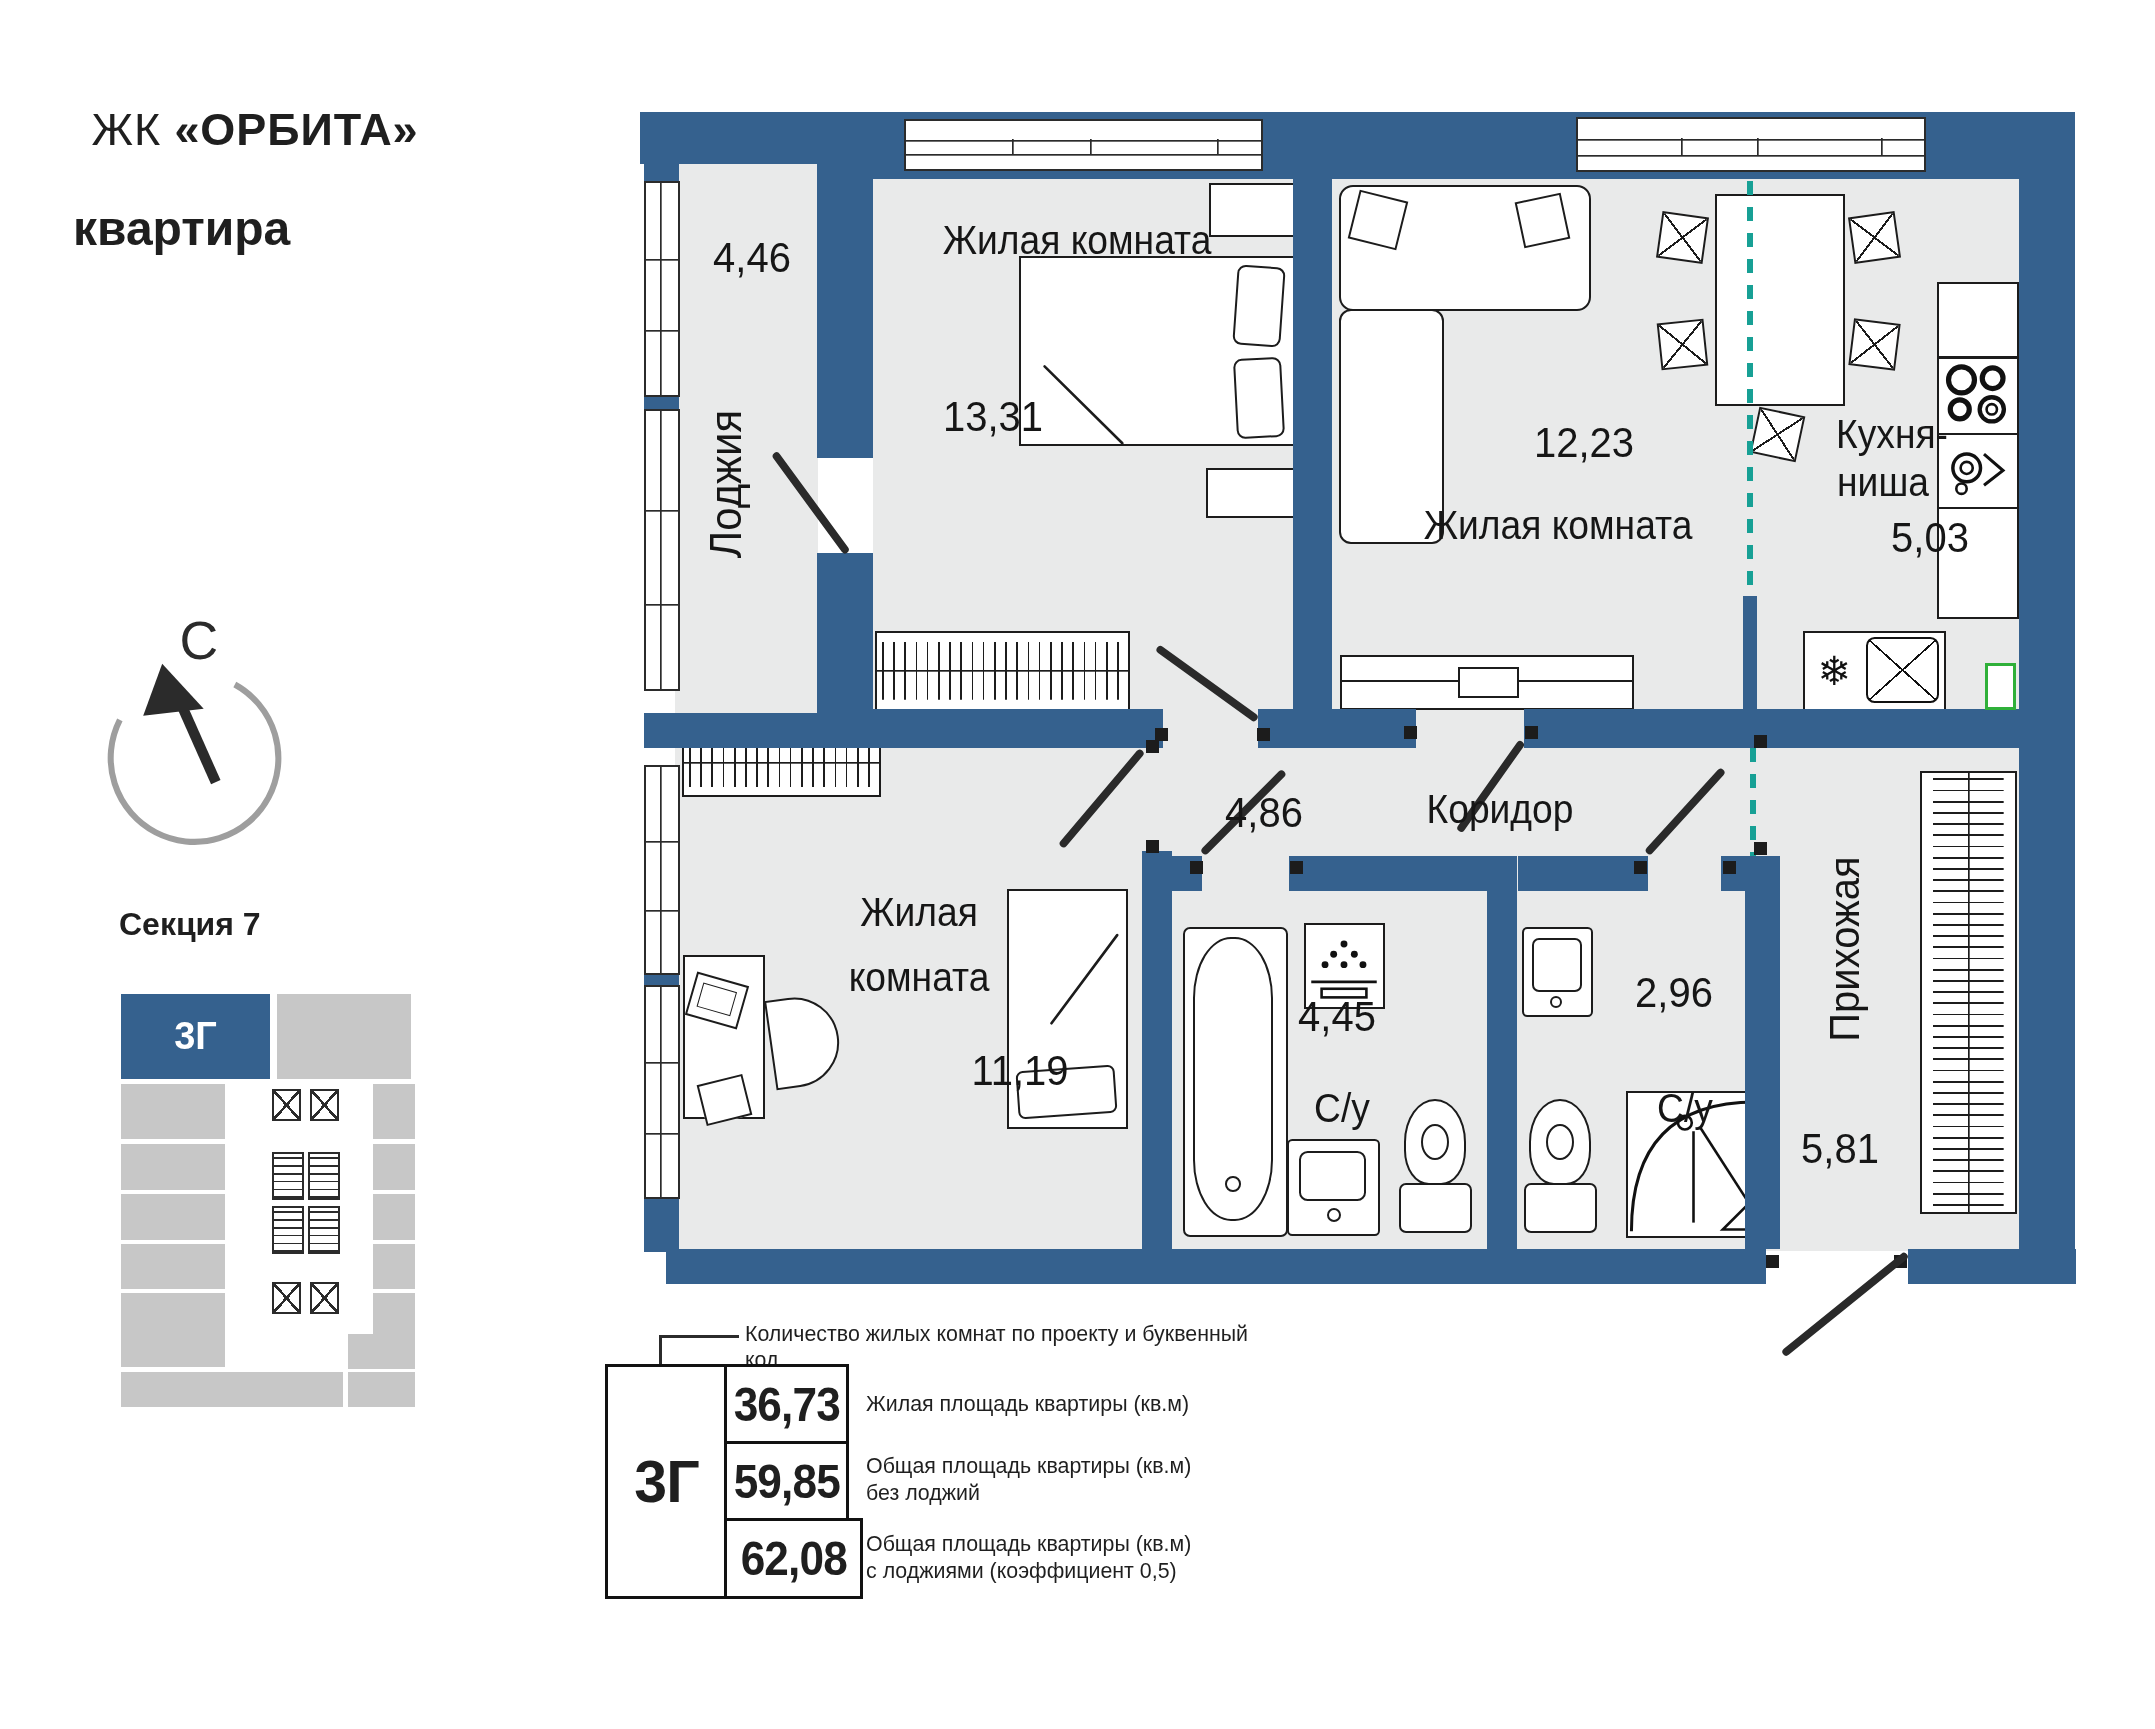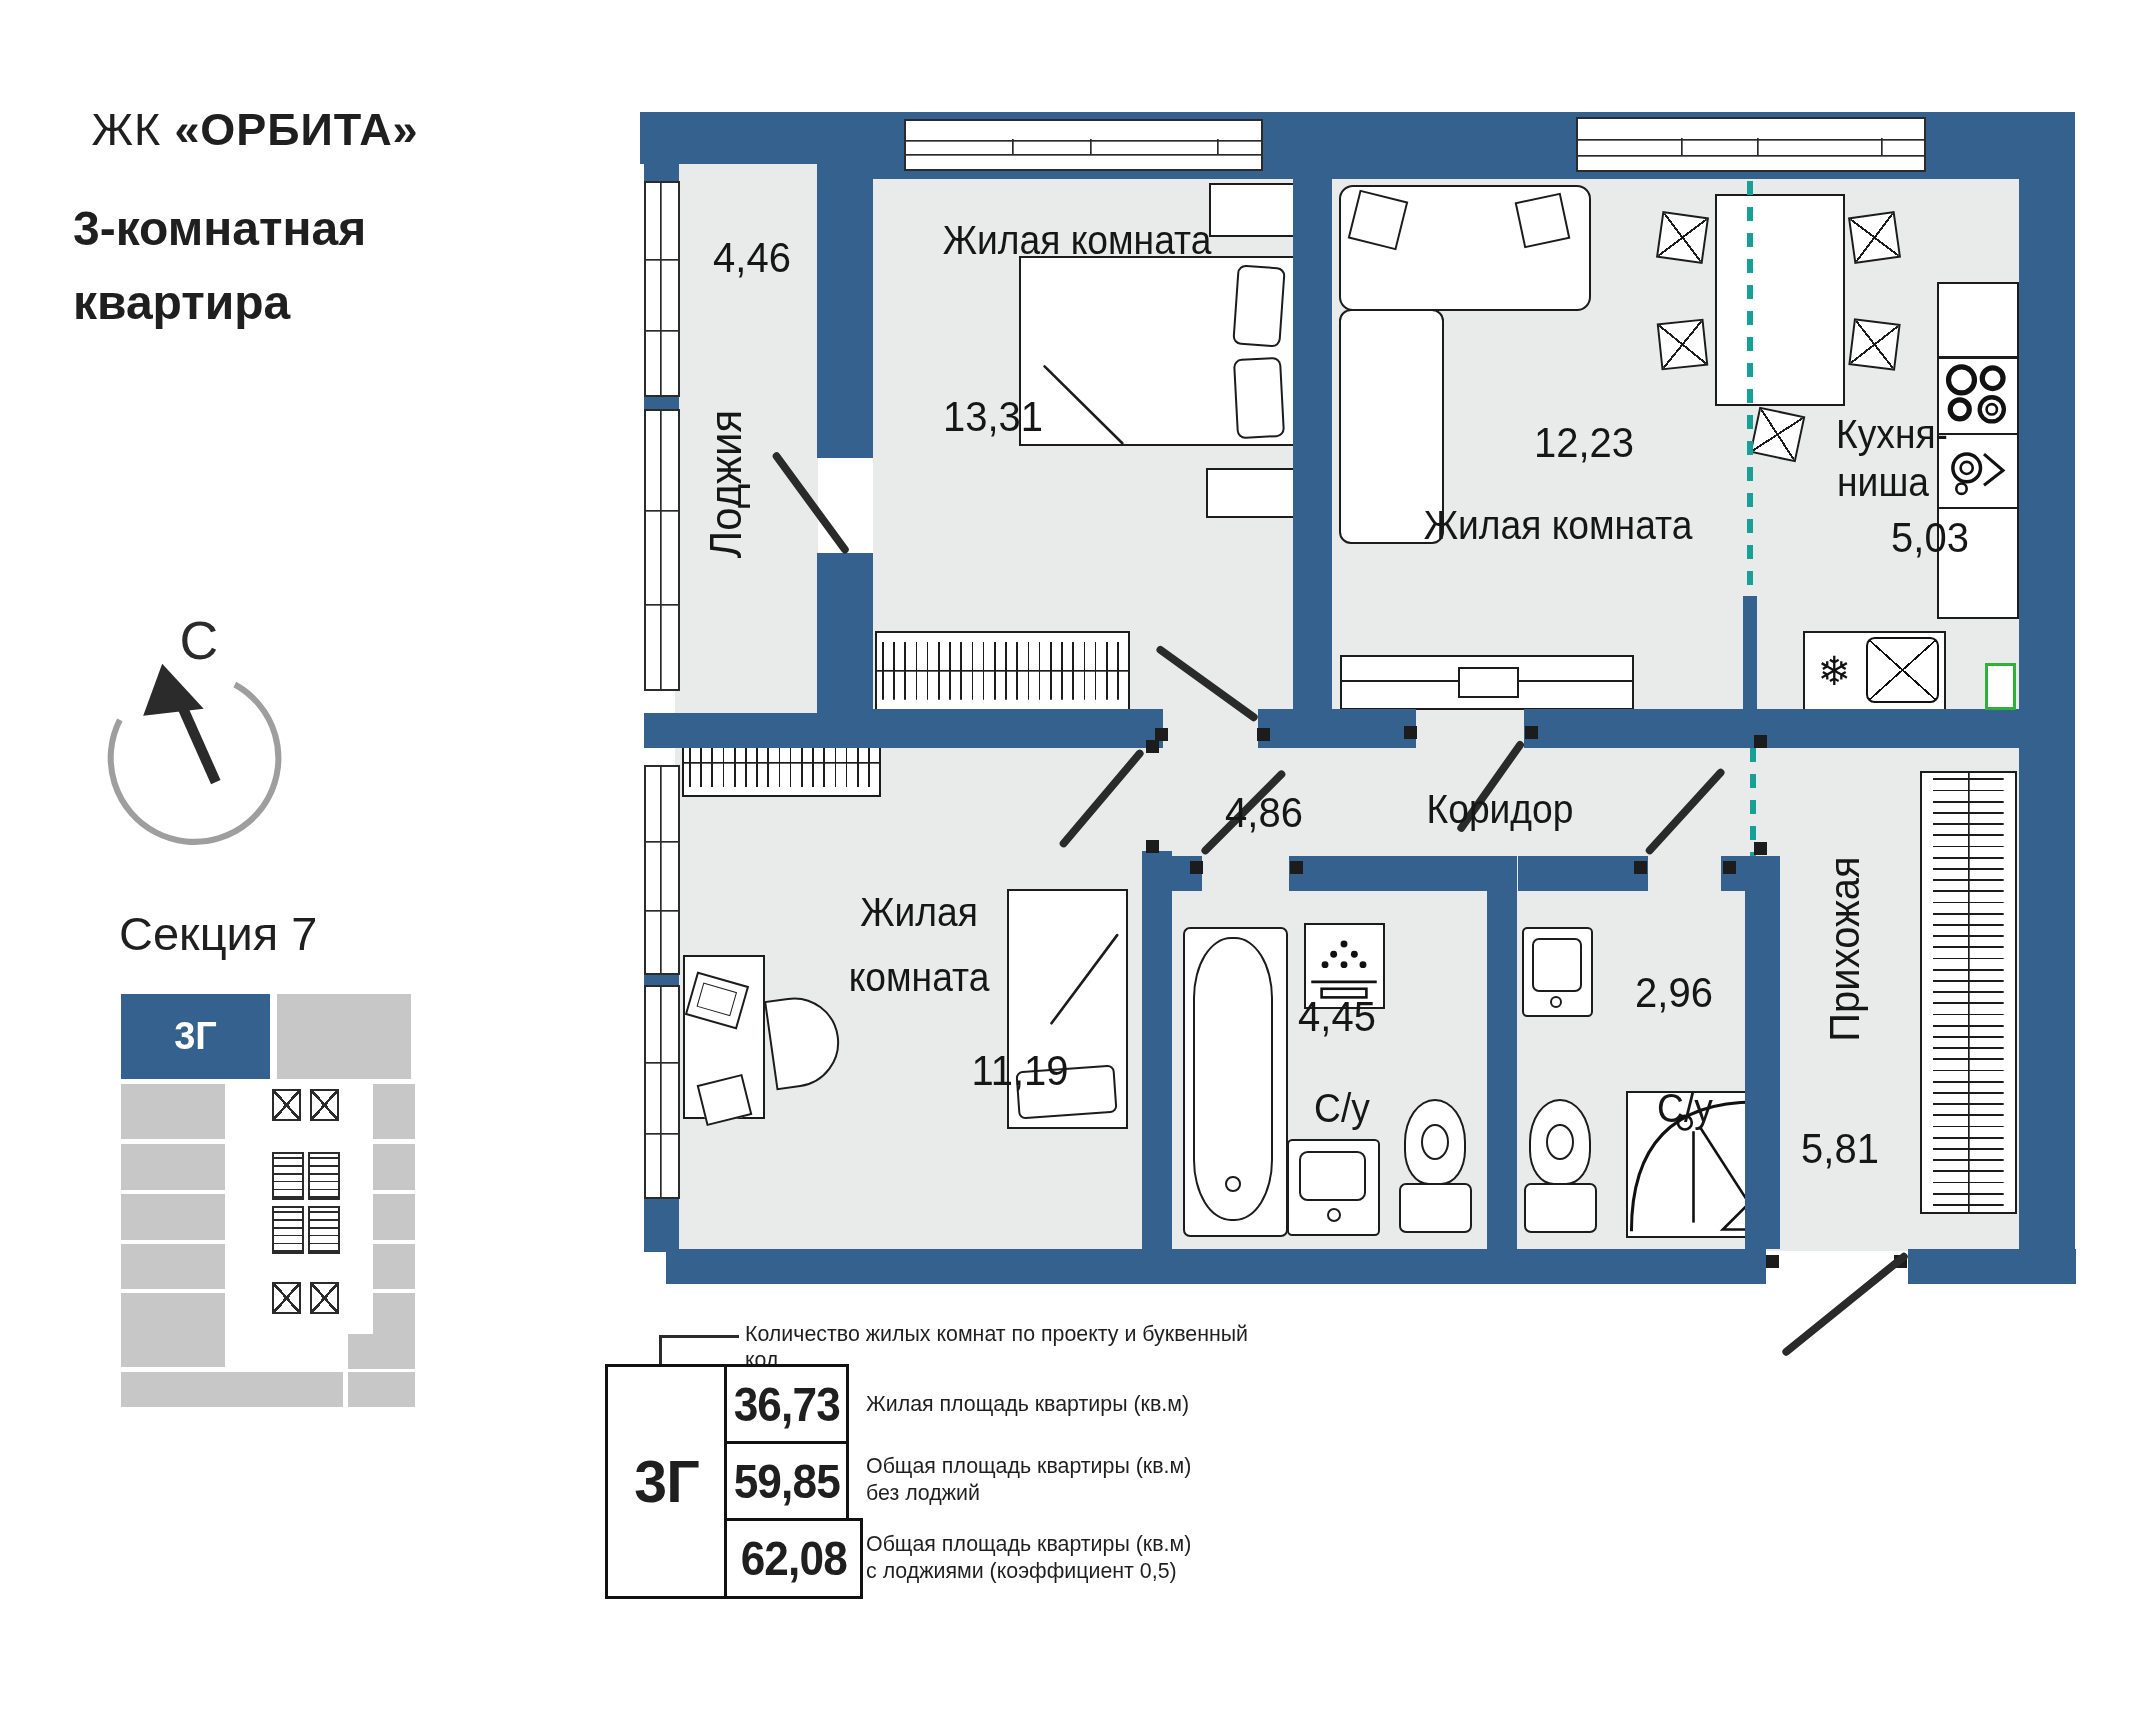--- a/index.html
+++ b/index.html
@@ -5,21 +5,21 @@
   html,body{margin:0;padding:0;}
   body{
     width:2156px;height:1729px;position:relative;background:#ffffff;
     font-family:"Liberation Sans", sans-serif;color:#1f1f1f;overflow:hidden;
   }
   
   .brand{position:absolute;left:52px;top:104px;width:406px;text-align:center;
     font-size:45px;letter-spacing:0.9px;white-space:nowrap;}
   .brand b{font-weight:bold;margin-top:44px;}
   .subtitle{position:absolute;left:73px;top:192px;font-size:48px;font-weight:bold;line-height:74px;}
-  .section-title{position:absolute;left:119px;top:906px;font-size:47px;font-weight:normal;}
+  .section-title{position:absolute;left:119px;top:906px;font-size:32px;font-weight:bold;}
   .compass{position:absolute;left:86px;top:605px;}
   
   .mini{position:absolute;left:121px;top:994px;width:294px;height:415px;}
   .mini .g{position:absolute;background:#c7c7c7;}
   .mini .unit{position:absolute;left:0;top:0;width:149px;height:85px;background:#35618e;
      color:#fff;font-weight:bold;font-size:38px;display:flex;align-items:center;justify-content:center;}
   .mini .xbox{position:absolute;background:#fff;border:2.6px solid #2b2b2b;box-sizing:border-box;
      background-image:linear-gradient(to top right,transparent calc(50% - 1.3px),#2b2b2b calc(50% - 1.3px),#2b2b2b calc(50% + 1.3px),transparent calc(50% + 1.3px)),
                       linear-gradient(to bottom right,transparent calc(50% - 1.3px),#2b2b2b calc(50% - 1.3px),#2b2b2b calc(50% + 1.3px),transparent calc(50% + 1.3px));}
   .mini .stair{position:absolute;background:#fff;border:2.6px solid #2b2b2b;box-sizing:border-box;
@@ -62,21 +62,20 @@
   .legend .val{font-size:48px;font-weight:bold;letter-spacing:-0.9px;transform:scaleX(.92);}
   .legend .note{position:absolute;left:140px;top:0;font-size:22.5px;transform:scaleX(.95);transform-origin:left;}
   .legend .desc{position:absolute;left:261px;width:406px;font-size:22.5px;line-height:27px;transform:scaleX(.95);transform-origin:left;}
   .lline{position:absolute;background:#2b2b2b;}
 </style>
 </head>
 <body>
 
 <div class="brand"><span>ЖК </span><b>«ОРБИТА»</b></div>
 <div class="subtitle">
-  <div>3-комнатная</div>
   <div>квартира</div>
 </div>
 
 <div class="compass">
   <svg width="225" height="242" viewBox="0 0 260 280">
     <text x="108" y="62" font-size="62" fill="#2b2b2b">С</text>
     <path d="M172,92 A97,97 0 1 1 39,133" fill="none" stroke="#9e9e9e" stroke-width="7"></path>
     <line x1="150" y1="205" x2="110" y2="115" stroke="#2b2b2b" stroke-width="12"></line>
     <polygon points="88,68 136,120 66,128" fill="#2b2b2b"></polygon>
   </svg>

